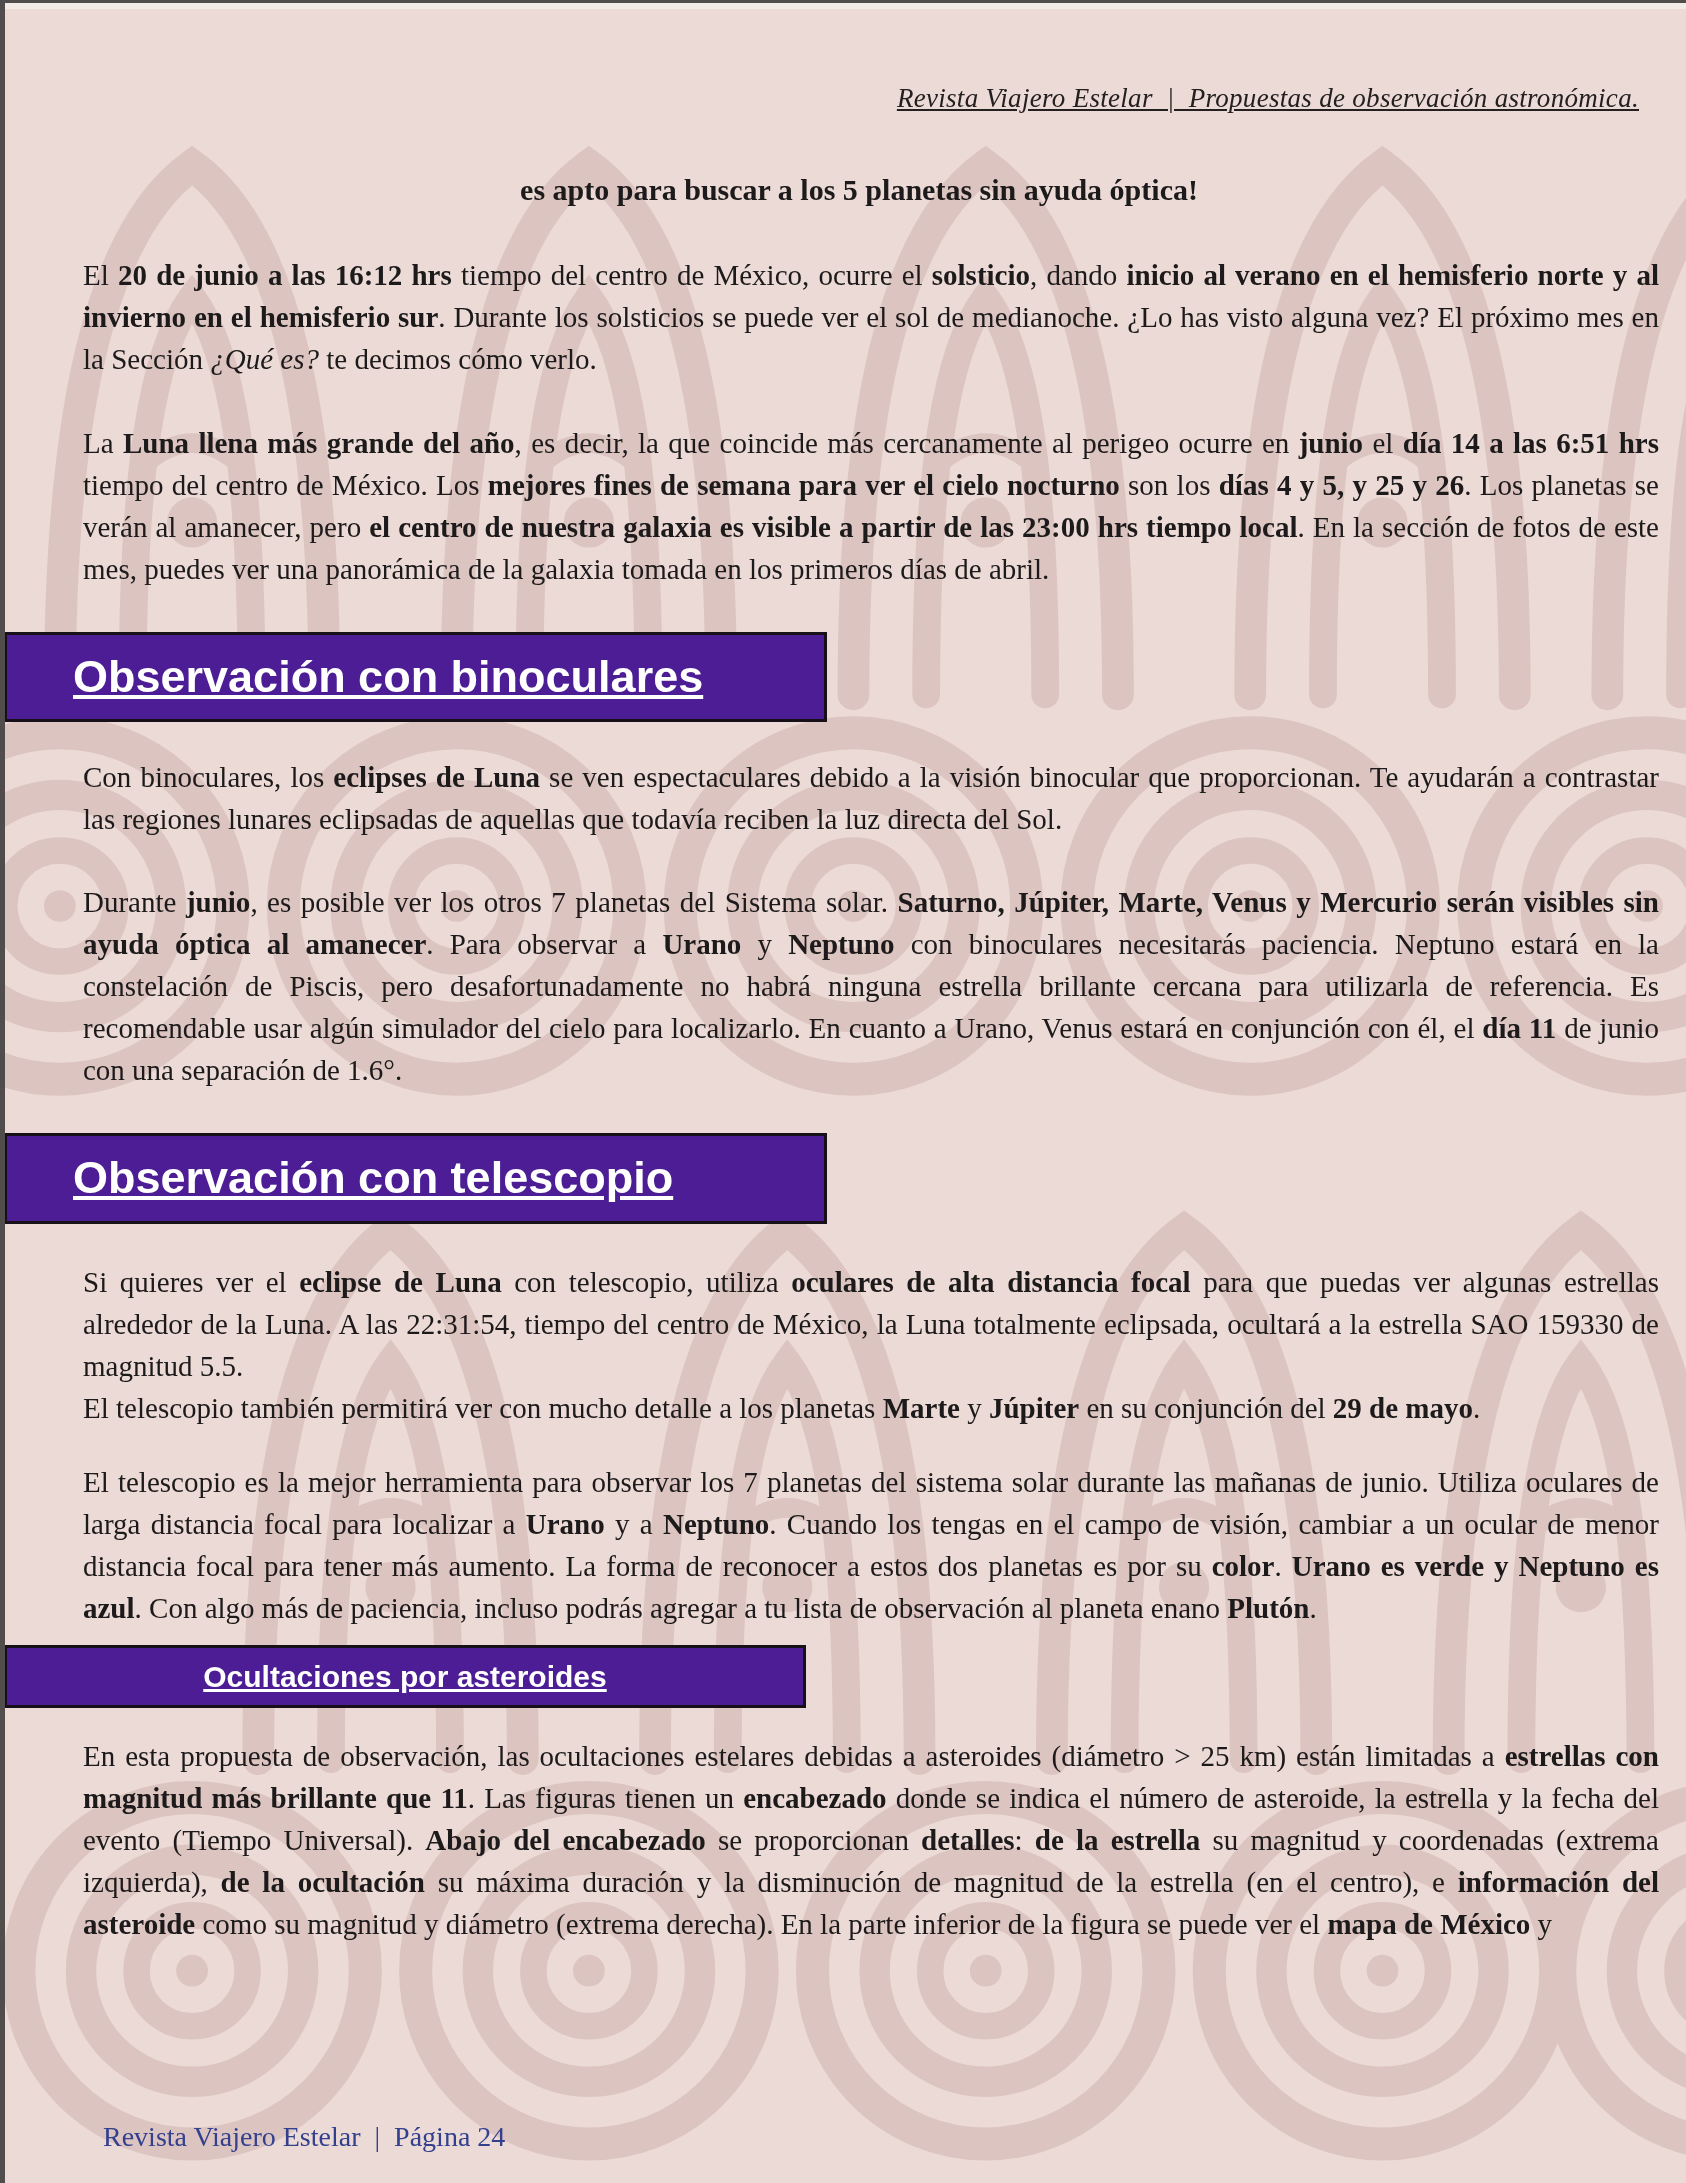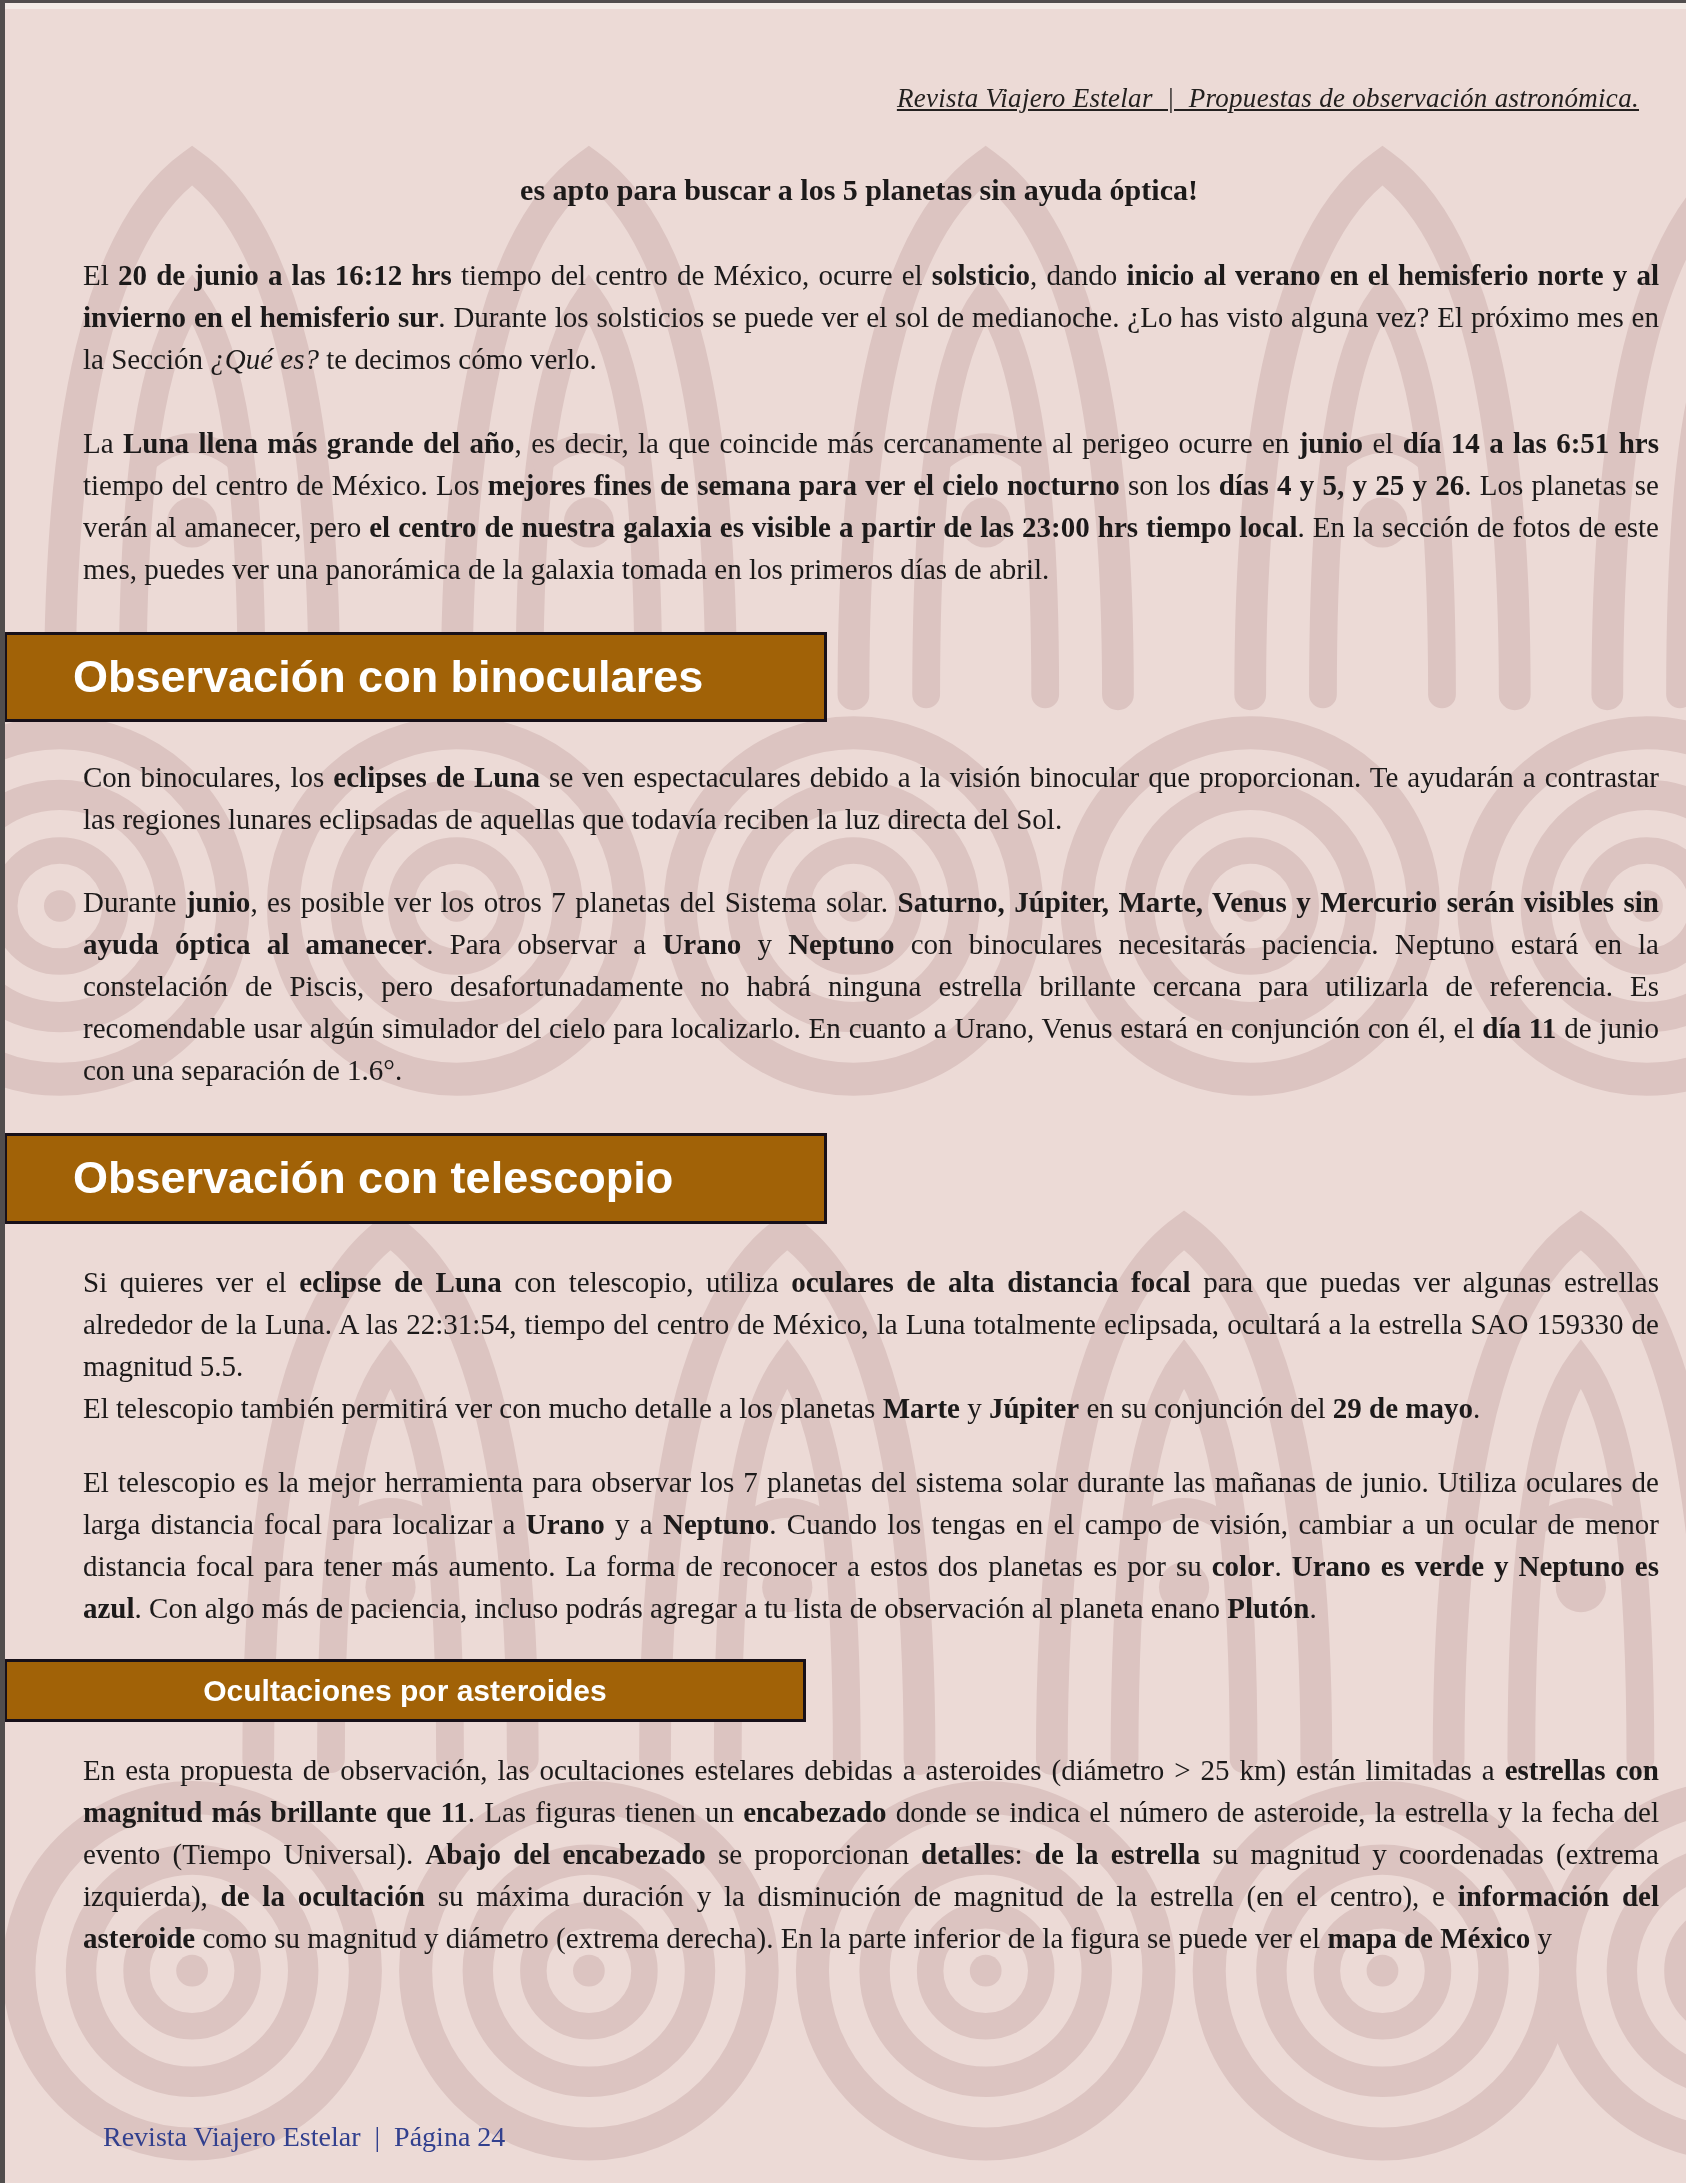--- a/index.html
+++ b/index.html
@@ -51,46 +51,47 @@
     font-size: 29px;
     line-height: 42px;
   }
   .body-p .b, .lead .b { font-weight: bold; }
   .body-p .i { font-style: italic; }
 
   .bar {
     box-sizing: border-box;
     margin-left: 4px;
     width: 823px;
-    background: #a16207;
+    background: #4c1d95;
     border: 3.3px solid #171019;
     color: #ffffff;
     font-family: "Liberation Sans", sans-serif;
     font-weight: 700;
     font-size: 45px;
     line-height: 1.12;
     padding: 17px 0 17px 66px;
+    text-decoration: underline;
   }
   .bar.small {
     width: 802px;
     font-size: 30px;
     padding: 12px 0;
     text-align: center;
   }
 
   
   [data-name="p-solsticio"]           { margin-top: 44px; }
   [data-name="p-luna"]                { margin-top: 42px; }
   [data-name="h-binoculares"]         { margin-top: 42px; }
   [data-name="p-binoculares"]         { margin-top: 34px; }
   [data-name="p-junio"]               { margin-top: 41px; }
   [data-name="h-telescopio"]          { margin-top: 42px; }
   [data-name="p-eclipse-telescopio"]  { margin-top: 37px; }
   [data-name="p-telescopio-planetas"] { margin-top: 32px; }
-  [data-name="h-asteroides"]          { margin-top: 30px; }
+  [data-name="h-asteroides"]          { margin-top: 16px; }
   [data-name="p-asteroides"]          { margin-top: 26.5px; }
 
   .footer-line {
     position: absolute;
     left: 103px;
     bottom: 30px;
     z-index: 2;
     font-size: 28px;
     color: #32408e;
   }

